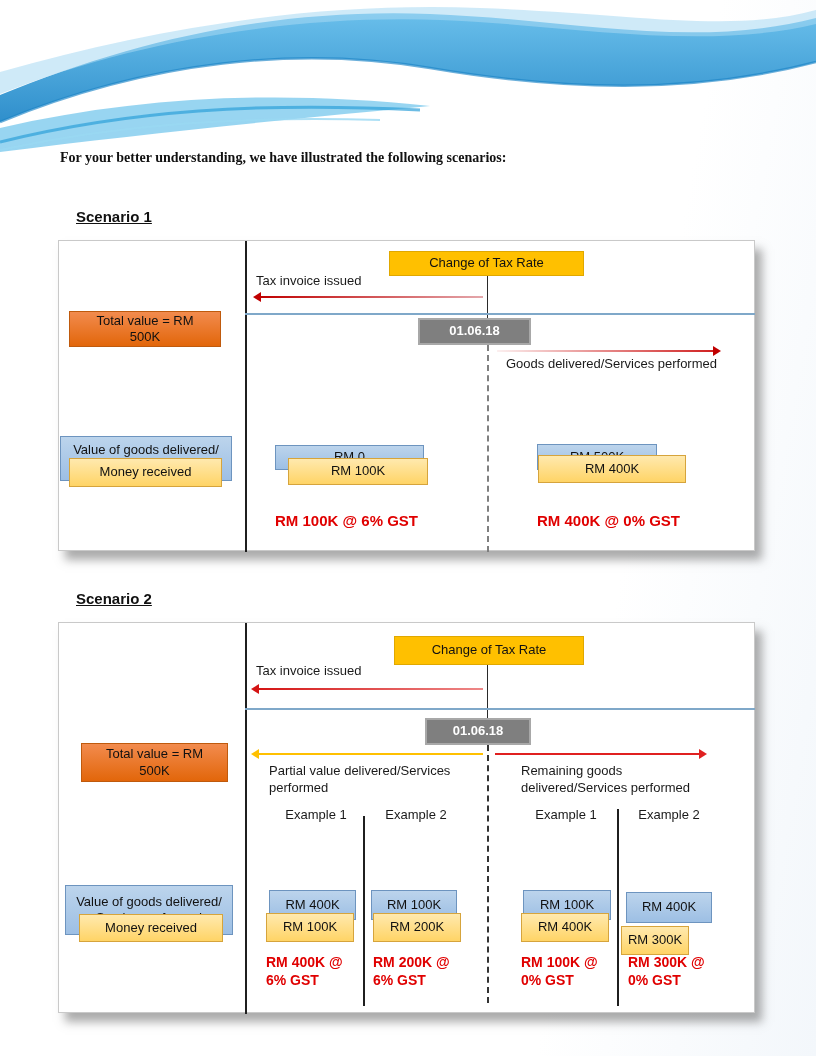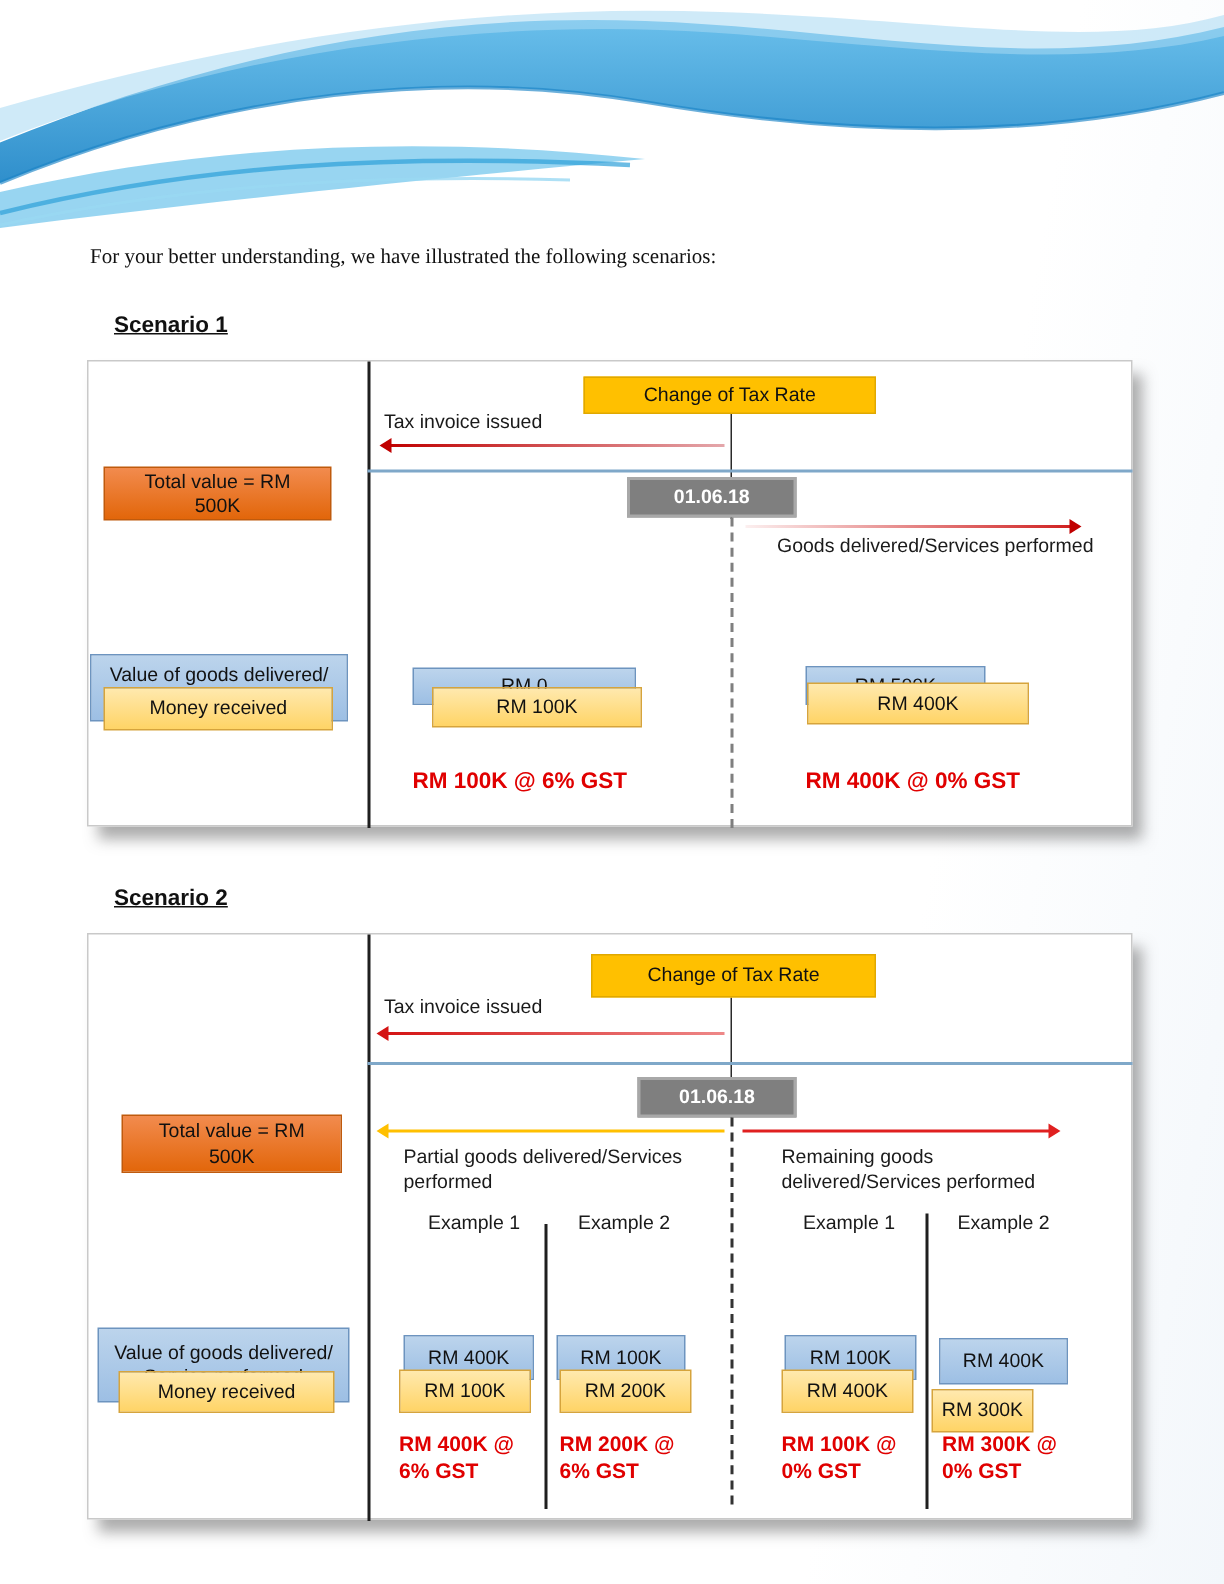--- a/index.html
+++ b/index.html
@@ -5,22 +5,22 @@
   * { margin:0; padding:0; box-sizing:border-box; }
   html,body { background:#fff; }
   .page {
     position:relative; width:816px; height:1056px; margin:0 auto;
     background: linear-gradient(100deg, #ffffff 72%, #f3f7fb 100%);
     overflow:hidden;
     font-family:"Liberation Sans", sans-serif;
   }
   .wave-wrap { position:absolute; left:0; top:0; width:816px; height:158px; }
   .intro {
-    position:absolute; left:60px; top:164px; width:700px;
-    font-family:"Liberation Serif", serif; font-weight:normal; font-size:14px; color:#111;
+    position:absolute; left:60px; top:150px; width:700px;
+    font-family:"Liberation Serif", serif; font-weight:bold; font-size:14px; color:#111;
   }
   .scen-head {
     position:absolute; font-size:15px; font-weight:bold; color:#111;
     text-decoration:underline; font-family:"Liberation Sans", sans-serif;
   }
   .panel {
     position:absolute; left:58px; width:697px; background:#fff;
     border:1px solid #c9c9c9;
     box-shadow: 7px 9px 9px rgba(90,90,90,0.5);
   }
@@ -96,21 +96,21 @@
     <div class="hblue" style="left:186px; top:72px; width:510px;"></div>
 
     <div class="box date" style="left:359px; top:77px; width:113px; height:27px;">01.06.18</div>
 
     <div class="dashline" style="left:428px; top:104px; height:207px;"></div>
 
     <div class="arrow" style="left:432px; top:106px; width:230px;">
       <span class="shaft" style="background:linear-gradient(to right,rgba(208,32,32,0.07),#d02020);"></span>
       <span class="head right"></span>
     </div>
-    <div class="txt" style="left:447px; top:115px;margin-left:12px;">Goods delivered/Services performed</div>
+    <div class="txt" style="left:447px; top:115px;">Goods delivered/Services performed</div>
 
     <div class="box orange" style="left:10px; top:70px; width:152px; height:36px; padding:0 14px;">Total value = RM 500K</div>
     <div class="box blue" style="left:1px; top:149px; width:172px; height:45px; padding:0 6px;">Value of goods delivered/ Service performed</div>
     <div class="box yellow" style="left:10px; top:217px; width:153px; height:29px;">Money received</div>
 
     <div class="box blue" style="left:216px; top:158px; width:149px; height:25px;">RM 0</div>
     <div class="box yellow" style="left:229px; top:217px; width:140px; height:27px;">RM 100K</div>
     <div class="gst" style="left:216px; top:270px; width:165px;">RM 100K @ 6% GST</div>
 
     <div class="box blue" style="left:478px; top:157px; width:120px; height:26px;">RM 500K</div>
@@ -143,21 +143,21 @@
 
     <div class="arrow" style="left:192px; top:127px; width:238px;">
       <span class="shaft" style="background:#ffc000;"></span>
       <span class="head left" style="border-right-color:#ffc000;"></span>
     </div>
     <div class="arrow" style="left:430px; top:127px; width:218px;">
       <span class="shaft" style="background:#e02020;"></span>
       <span class="head right" style="border-left-color:#e02020;"></span>
     </div>
 
-    <div class="txt" style="left:210px; top:140px; width:205px;">Partial goods delivered/Services performed</div>
+    <div class="txt" style="left:210px; top:140px; width:205px;">Partial value delivered/Services performed</div>
     <div class="txt" style="left:462px; top:140px; width:185px;">Remaining goods delivered/Services performed</div>
 
     <div class="txt" style="left:212px; top:184px; width:90px; text-align:center;">Example 1</div>
     <div class="txt" style="left:312px; top:184px; width:90px; text-align:center;">Example 2</div>
     <div class="txt" style="left:462px; top:184px; width:90px; text-align:center;">Example 1</div>
     <div class="txt" style="left:565px; top:184px; width:90px; text-align:center;">Example 2</div>
 
     <div class="vline" style="left:304px; top:193px; height:190px;"></div>
     <div class="vline" style="left:558px; top:186px; height:197px;"></div>
 

